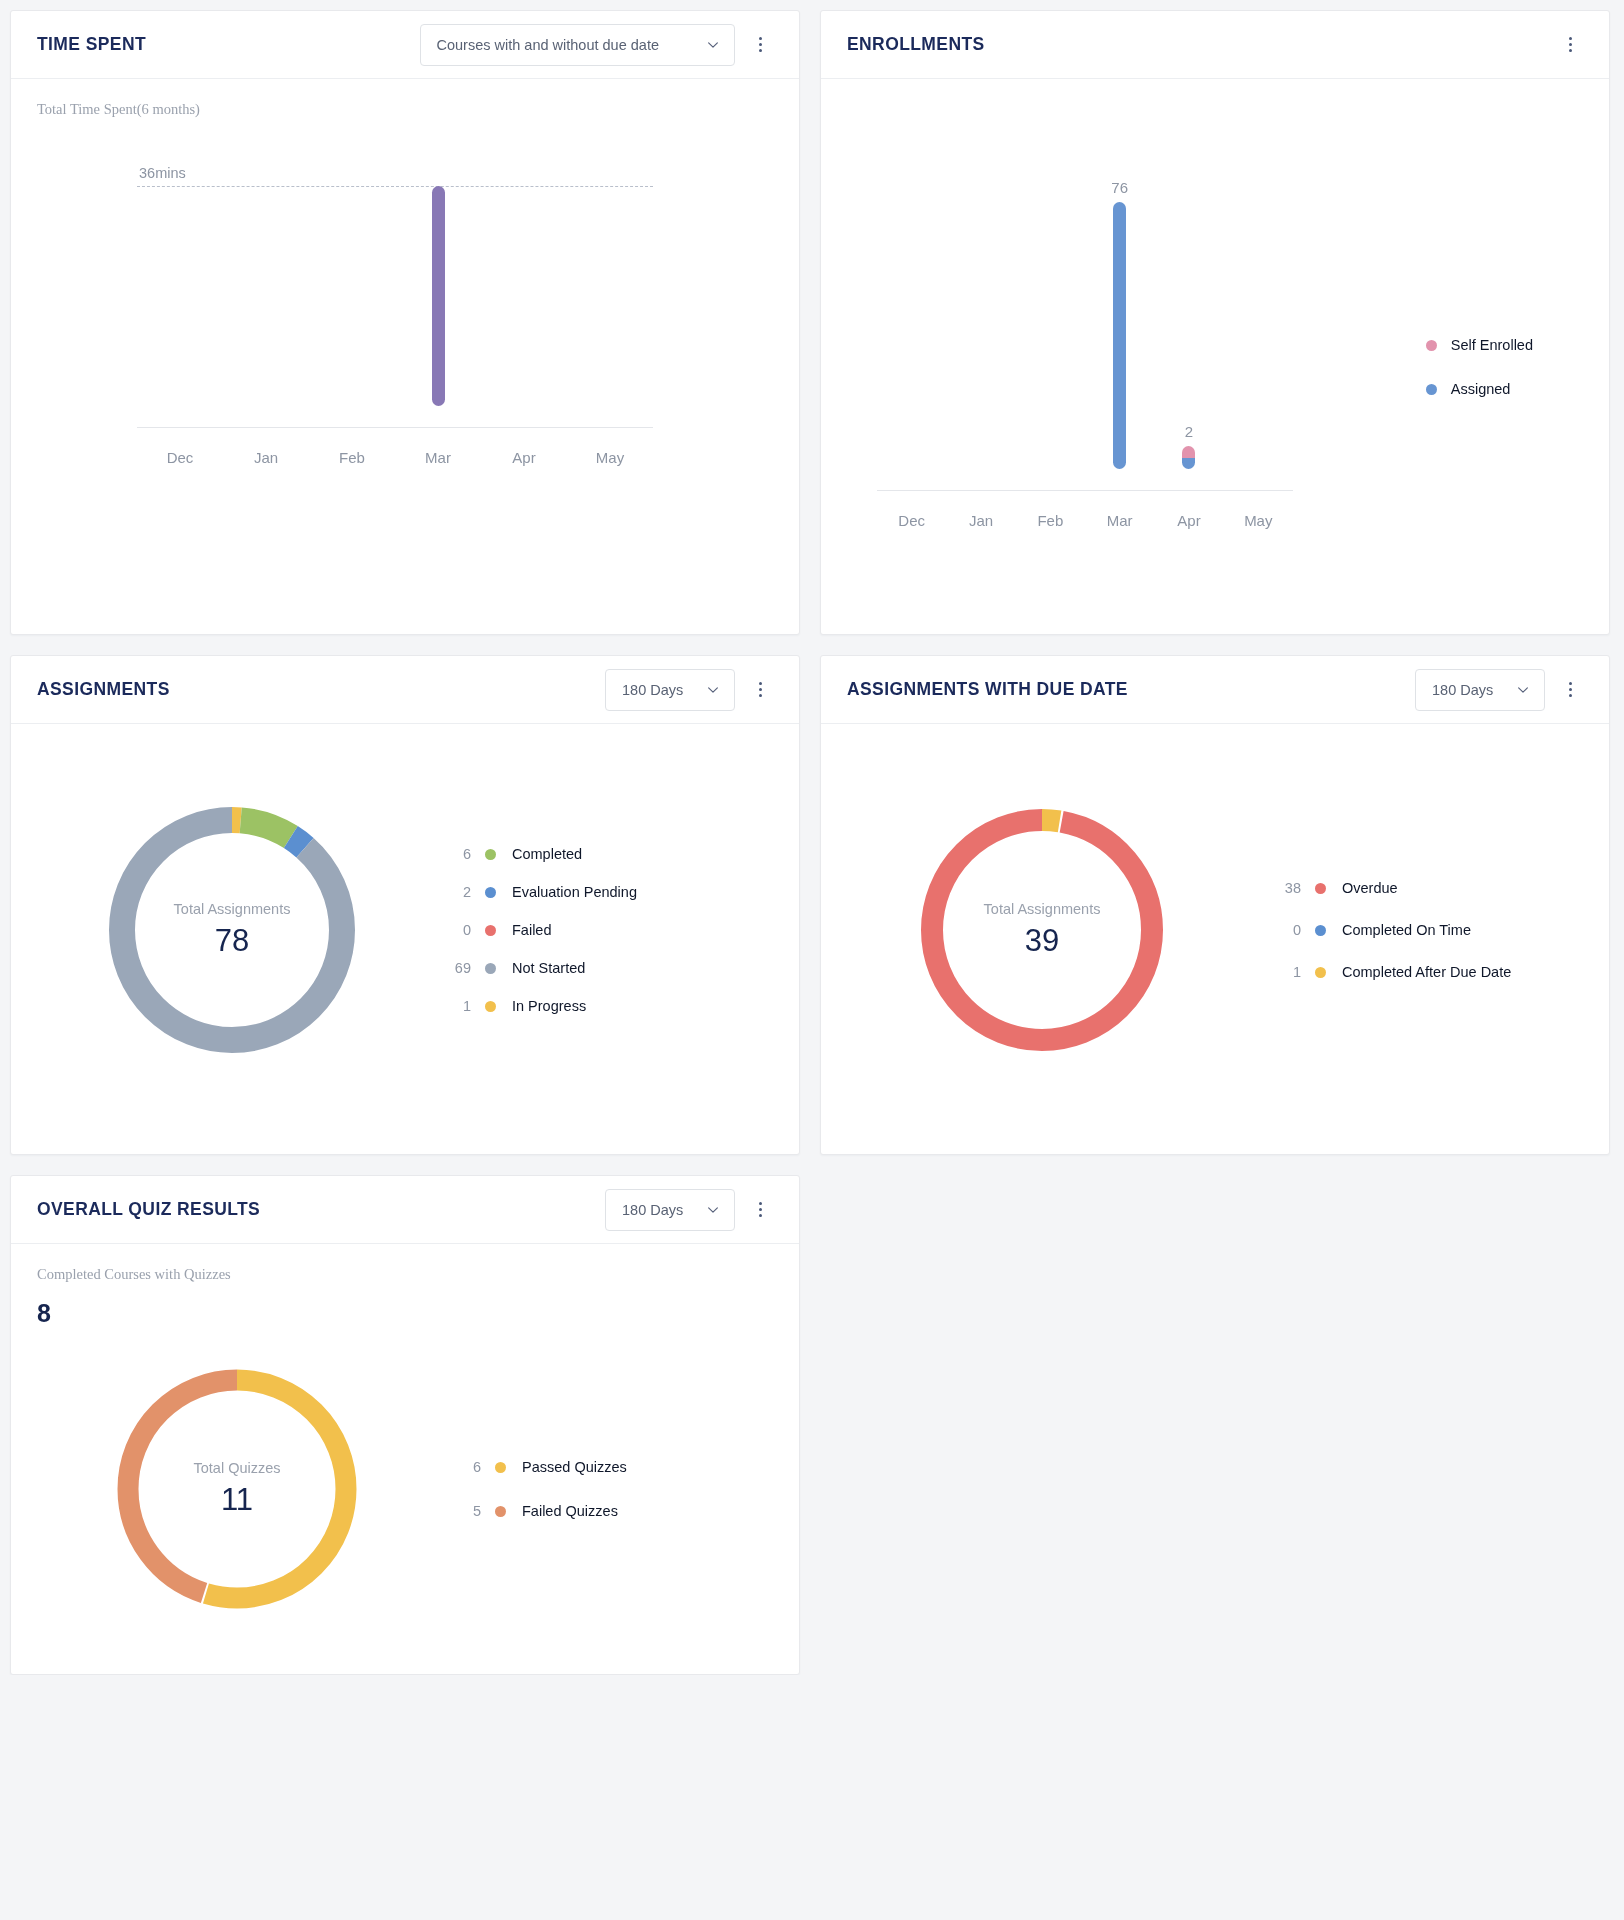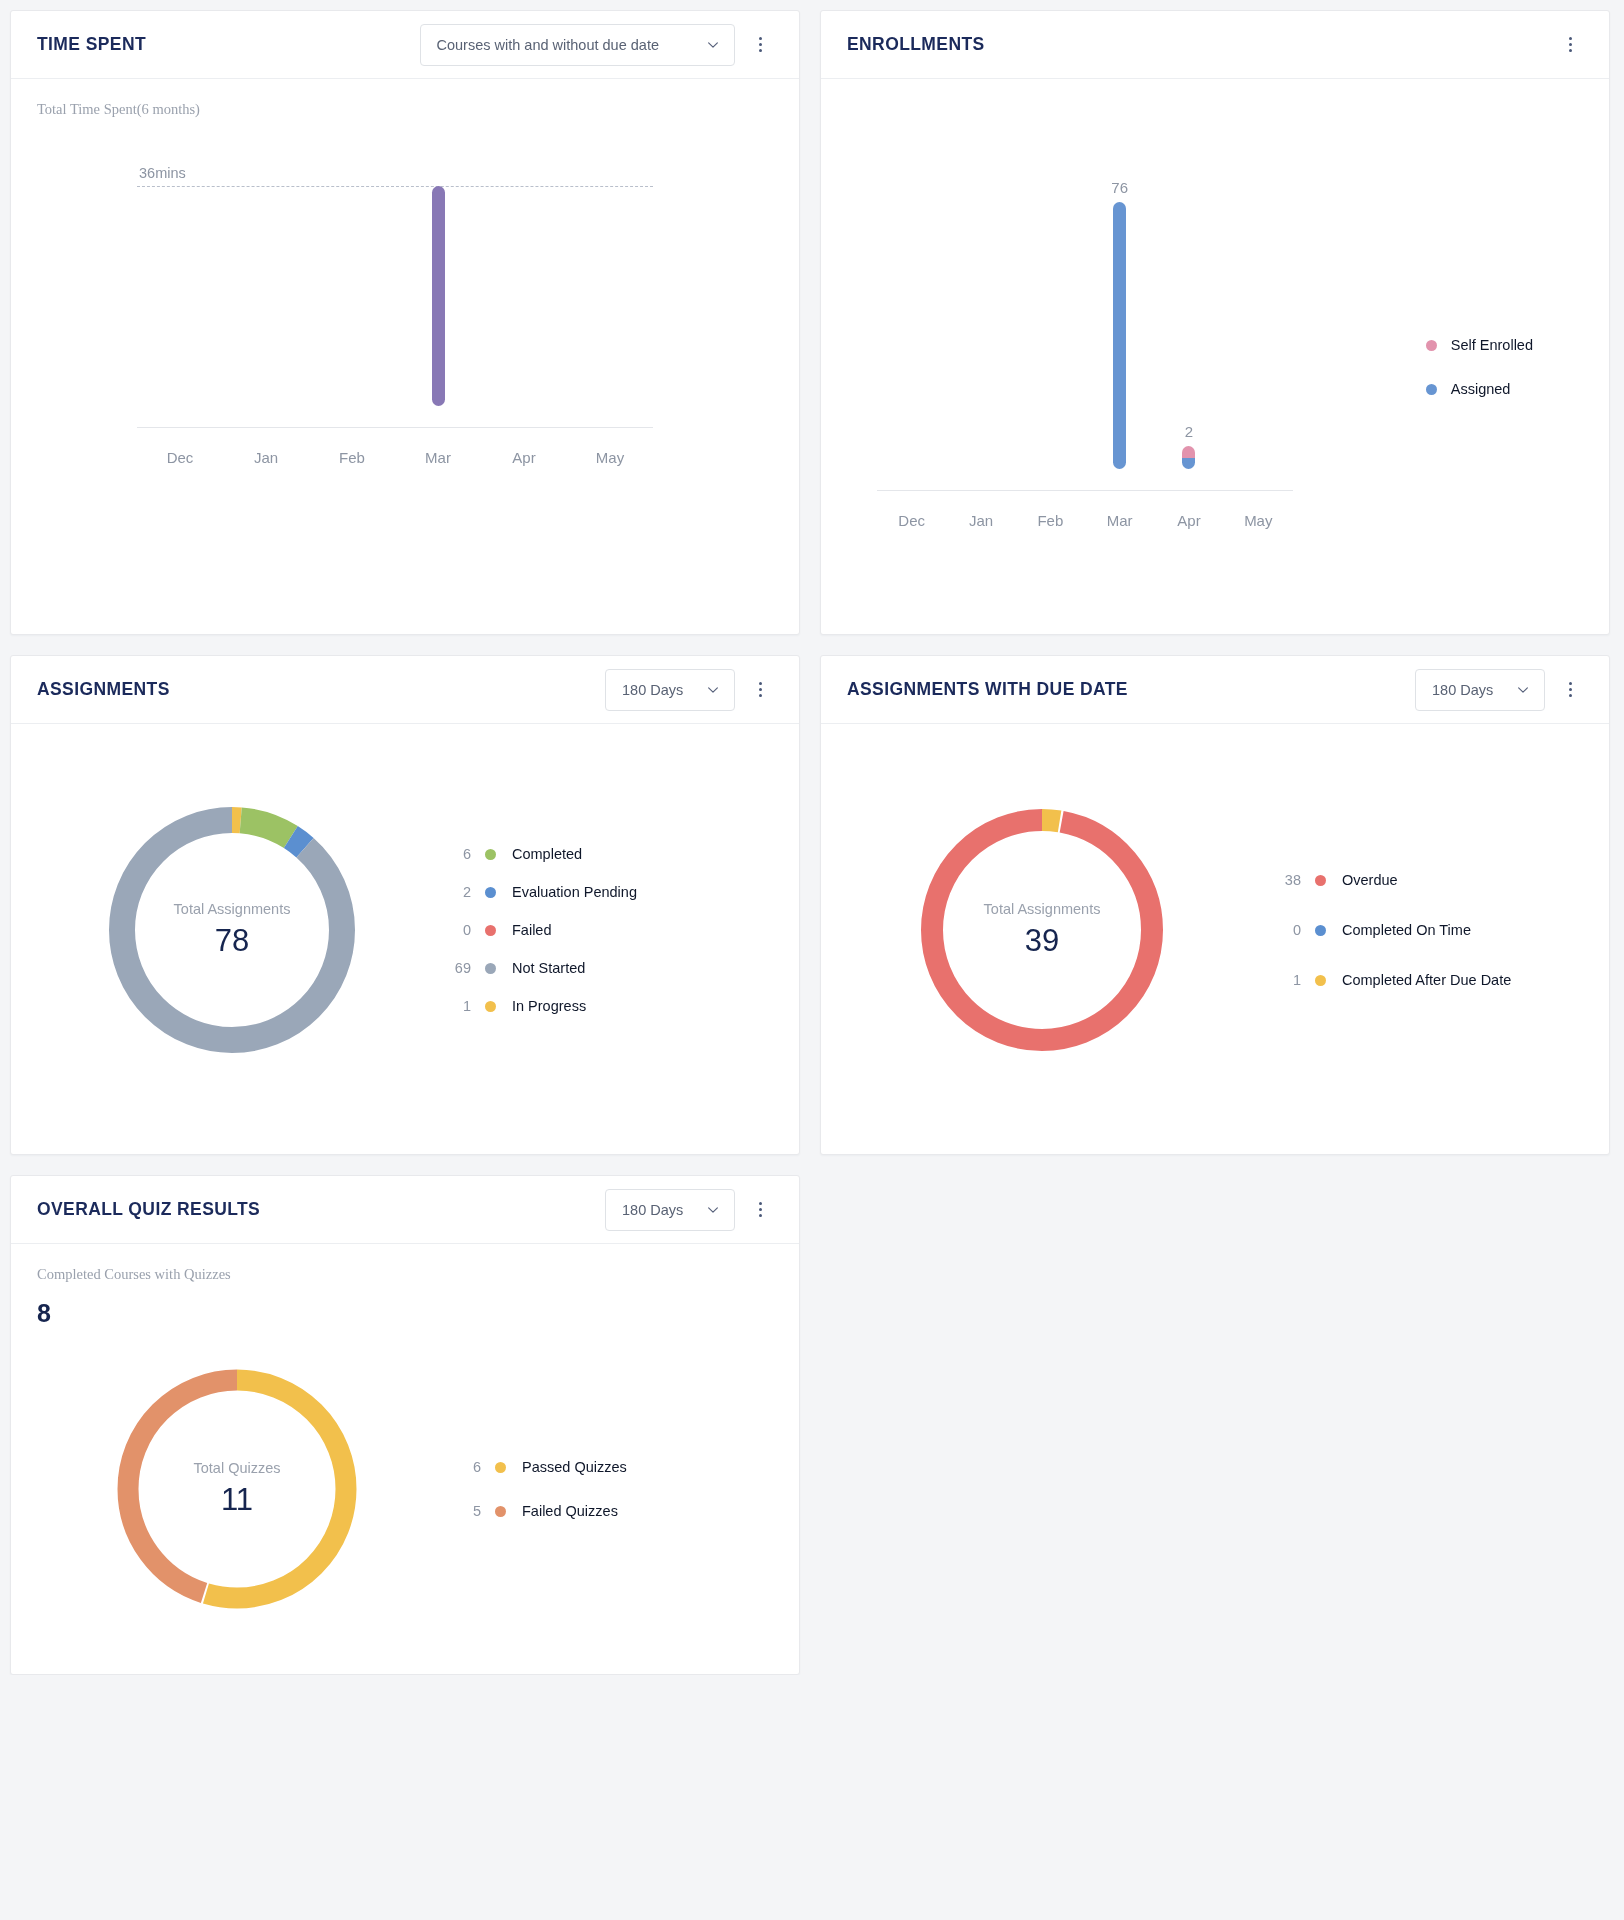--- a/index.html
+++ b/index.html
@@ -312,21 +312,21 @@
 
               <circle cx="126" cy="126" r="110" fill="none" stroke="#f2c04c" stroke-width="22" stroke-dasharray="17.72 673.43" stroke-dashoffset="0"></circle>
               <circle cx="126" cy="126" r="110" fill="none" stroke="#e8716d" stroke-width="22" stroke-dasharray="671.43 19.72" stroke-dashoffset="-19.72"></circle>
             </svg>
             <div class="donut-center">
               <div class="cap">Total Assignments</div>
               <div class="num">39</div>
             </div>
           </div>
         </div>
-        <div class="legend-list" style="gap:34px;padding-left:30px;justify-content:space-between;">
+        <div class="legend-list" style="gap:26px;padding-left:30px;justify-content:space-between;">
           <div class="legend-item">
             <span class="legend-num">38</span>
             <span class="dot" style="background:#e8716d;"></span>
             <span class="lg-text">Overdue</span>
           </div>
           <div class="legend-item">
             <span class="legend-num">0</span>
             <span class="dot" style="background:#5b8fd0;"></span>
             <span class="lg-text">Completed On Time</span>
           </div>

